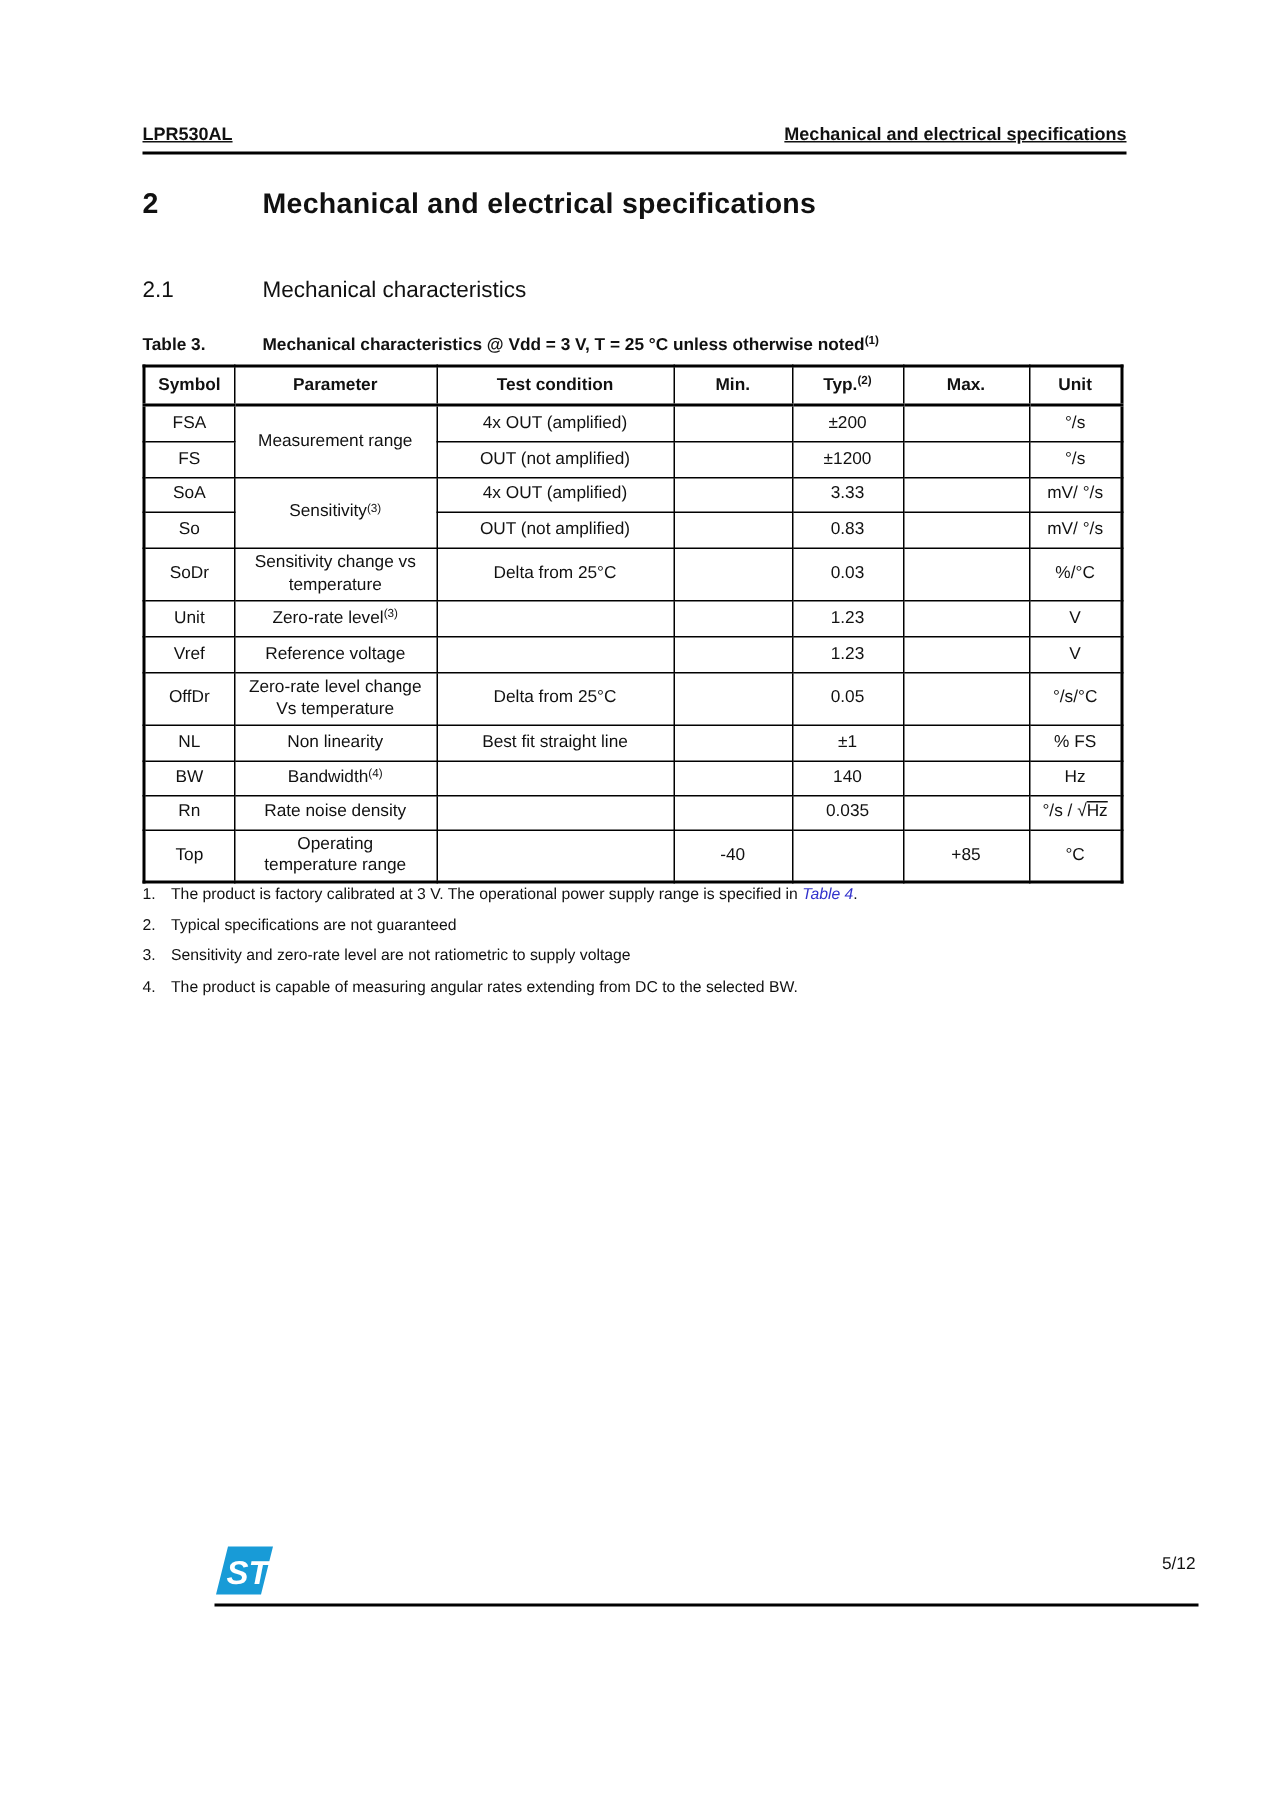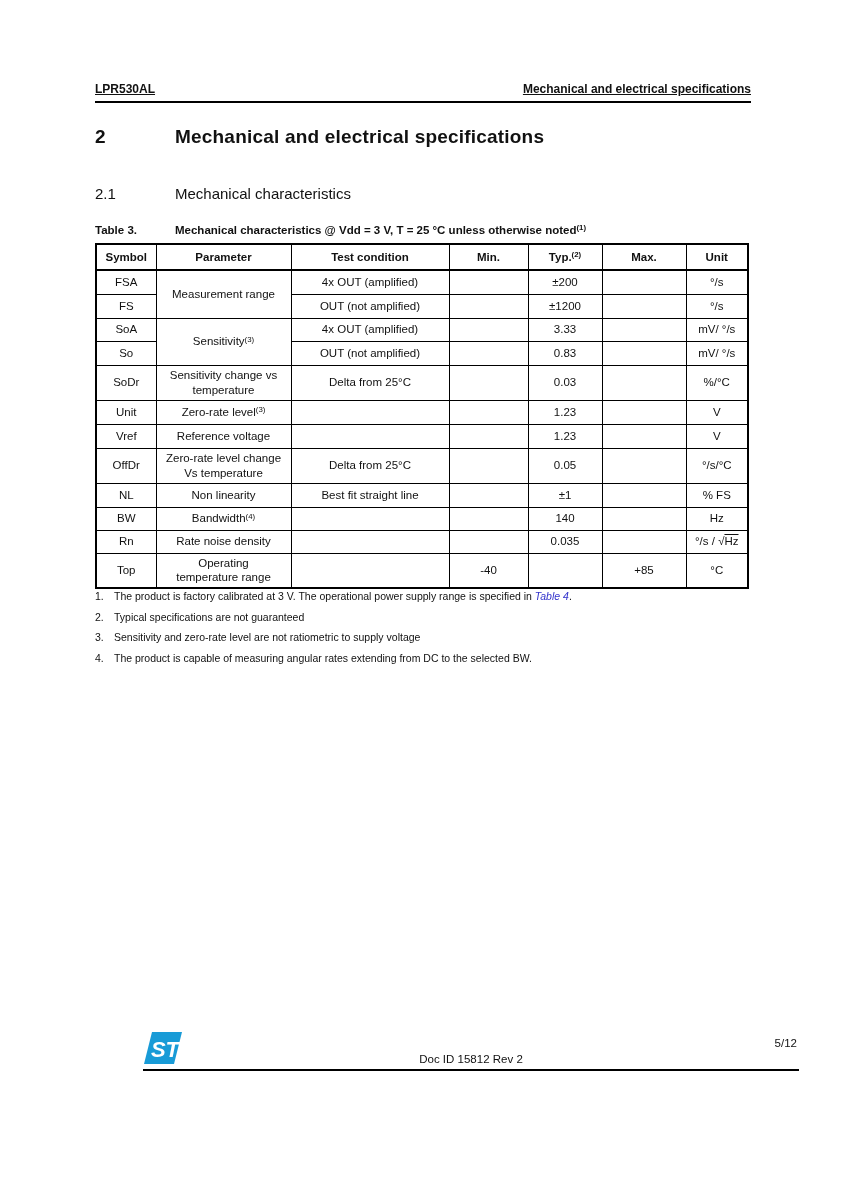--- a/index.html
+++ b/index.html
@@ -258,17 +258,16 @@
     </div>
   </div>
 
   <div class="doc-footer">
     <span class="footer-logo">
       <svg width="38" height="34" viewBox="0 0 38 34">
         <polygon points="8,1 38,1 30,33 0,33" fill="#189bd7"></polygon>
         <text x="21" y="26" font-size="22" font-weight="bold" font-style="italic" fill="#ffffff" text-anchor="middle" font-family="Liberation Sans, sans-serif">ST</text>
       </svg>
     </span>
-    <span class="footer-docid">Doc ID 15812 Rev 2</span>
     <span class="footer-page">5/12</span>
   </div>
 
 </div>
 
 </body></html>

